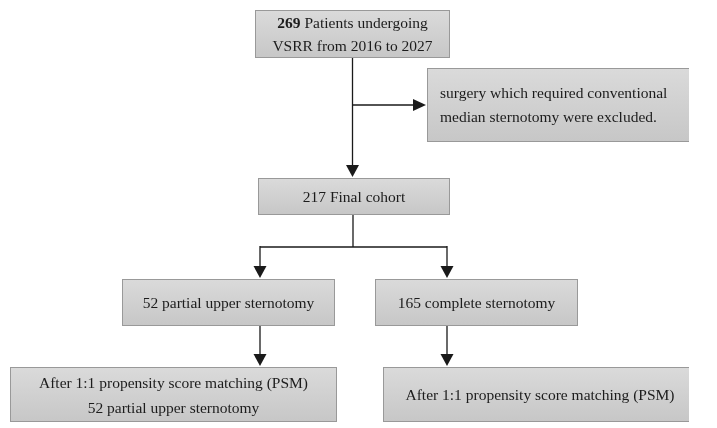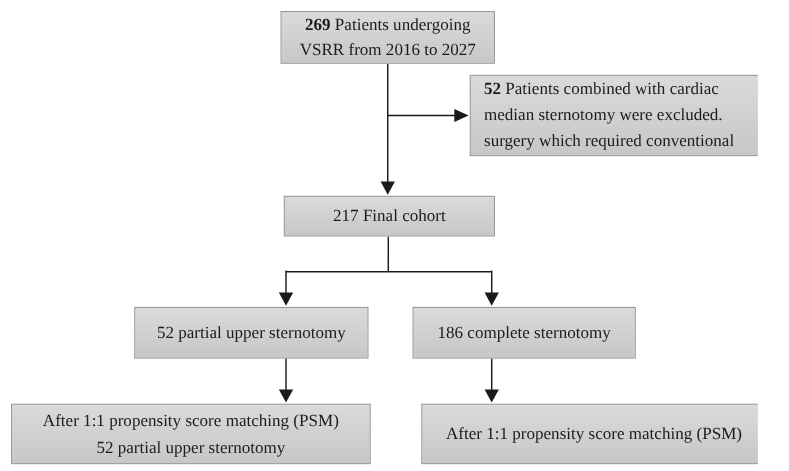--- a/index.html
+++ b/index.html
@@ -80,35 +80,34 @@
     <line class="flow-line" x1="447" y1="326" x2="447" y2="355"></line>
     <polygon class="flow-head" points="440.5,354 453.5,354 447,366"></polygon>
   </svg>
 
   <div class="box" style="left:255px; top:10px; width:195px; height:48px;">
     <span class="line"><b>269</b><span> Patients undergoing</span></span>
     <span class="line">VSRR from 2016 to 2027</span>
   </div>
 
   <div class="box left-align" style="left:427px; top:68px; width:271px; height:74px;">
-    <span class="line"><b>52</b><span> Patients combined with cardiac</span></span>
+    <span class="line">surgery which required conventional</span>
     <span class="line">median sternotomy were excluded.</span>
-    <span class="line">surgery which required conventional</span>
   </div>
 
   <div class="box" style="left:258px; top:178px; width:192px; height:37px;">
     <span class="line">217 Final cohort</span>
   </div>
 
   <div class="box" style="left:122px; top:279px; width:213px; height:47px;">
     <span class="line">52 partial upper sternotomy</span>
   </div>
 
   <div class="box" style="left:375px; top:279px; width:203px; height:47px;">
-    <span class="line">186 complete sternotomy</span>
+    <span class="line">165 complete sternotomy</span>
   </div>
 
   <div class="box tall" style="left:10px; top:367px; width:327px; height:55px;">
     <span class="line">After 1:1 propensity score matching (PSM)</span>
     <span class="line">52 partial upper sternotomy</span>
   </div>
 
   <div class="box tall" style="left:383px; top:367px; width:314px; height:55px;">
     <span class="line">After 1:1 propensity score matching (PSM)</span>
   </div>

